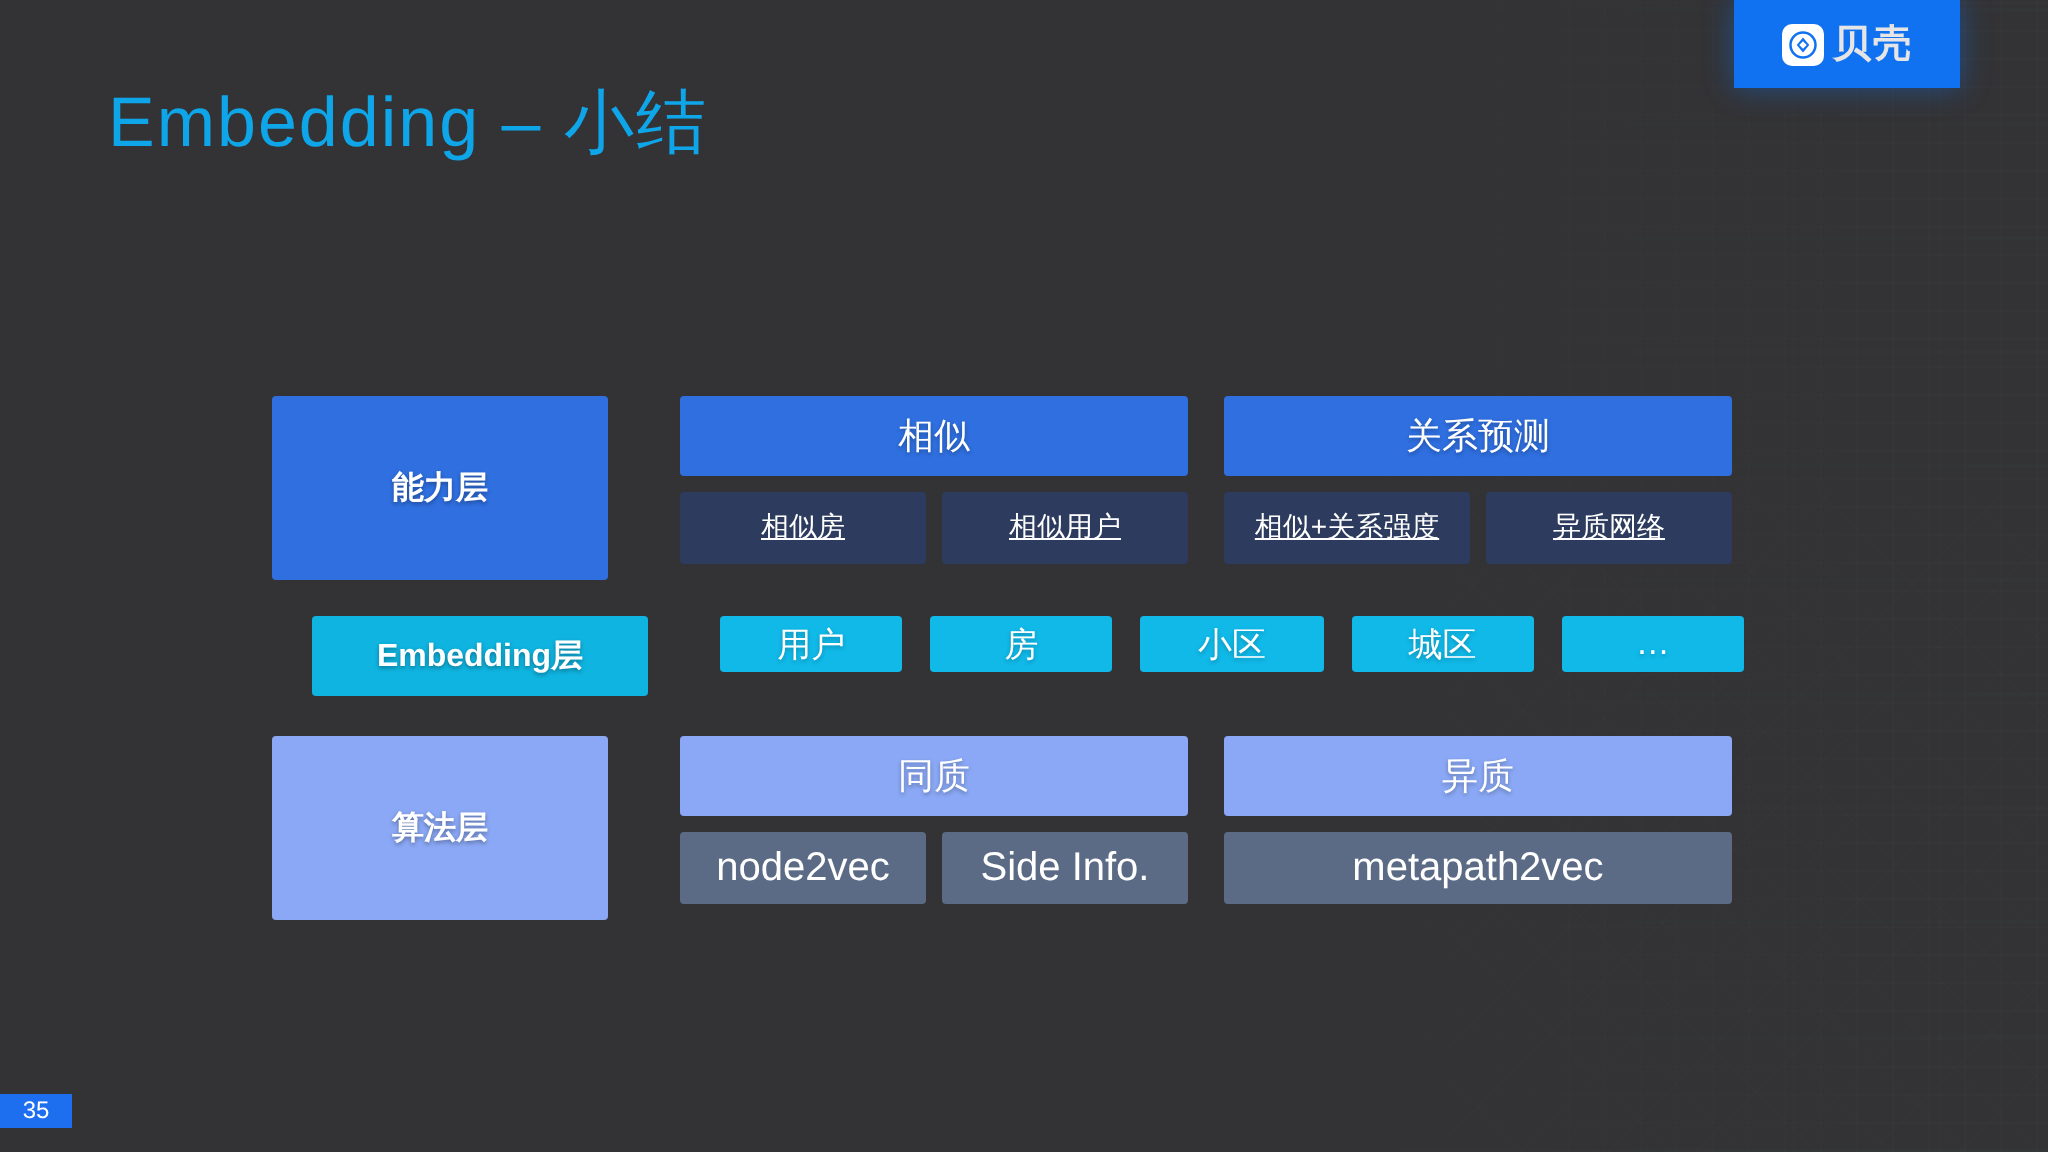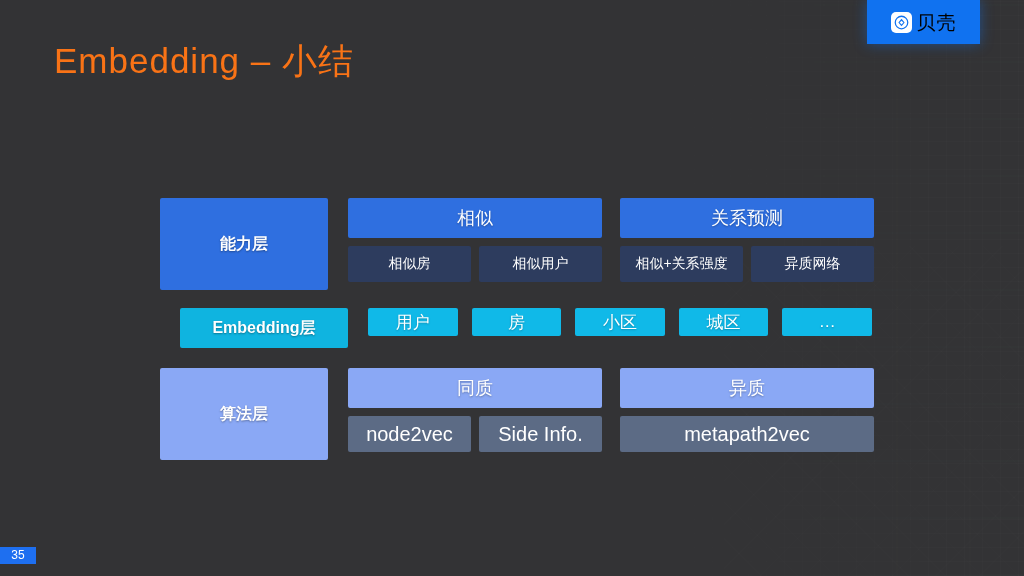--- a/index.html
+++ b/index.html
@@ -64,34 +64,34 @@
     width: 21px;
     height: 21px;
     border-radius: 5px;
     background: #ffffff;
     display: flex;
     align-items: center;
     justify-content: center;
   }
   .logo-text {
     font-size: 19px;
-    font-weight: normal;
-    color: #000000;
+    font-weight: bold;
+    color: #e5e5e5;
     letter-spacing: 1px;
     line-height: 1;
   }
 
   
   .title {
     position: absolute;
     left: 54px;
     top: 38px;
     font-size: 35px;
     font-weight: normal;
-    color: #f97316;
+    color: #0ea5e9;
     letter-spacing: 1px;
     white-space: nowrap;
   }
 
   
   .diagram {
     position: absolute;
     left: 136px;
     top: 198px;
     width: 736px;
@@ -104,25 +104,24 @@
     width: 168px;
     flex: 0 0 168px;
     display: flex;
     align-items: center;
     justify-content: center;
     font-size: 16px;
     font-weight: bold;
     color: #ffffff;
     border-radius: 2px;
     text-shadow: 0 1px 2px rgba(0,0,0,0.35);
-    margin-left: 24px;
   }
   .row-body {
     flex: 1;
-    margin-left: 20px;
+    margin-left: 36px;
     display: flex;
     flex-direction: column;
     text-align: center;
   }
   .group-row {
     display: flex;
     gap: 18px;
   }
   .group {
     display: flex;
@@ -153,21 +152,21 @@
     border-radius: 2px;
     flex: 1;
     white-space: nowrap;
     padding: 0 6px;
     box-sizing: border-box;
   }
 
   
   .r1-label { background: #2f6fe0; height: 92px; }
   .r1-head  { background: #2f6fe0; }
-  .r1-chip  { background: #2d3c5e; }
+  .r1-chip  { background: #2d3c5e; text-decoration: underline; }
 
   
   .r2 { margin-top: 18px; padding-left: 20px; }
   .r2-label { background: #0fb4e0; height: 40px; }
   .r2-chips {
     display: flex;
     gap: 14px;
     flex: 1;
   }
   .r2-chip {

